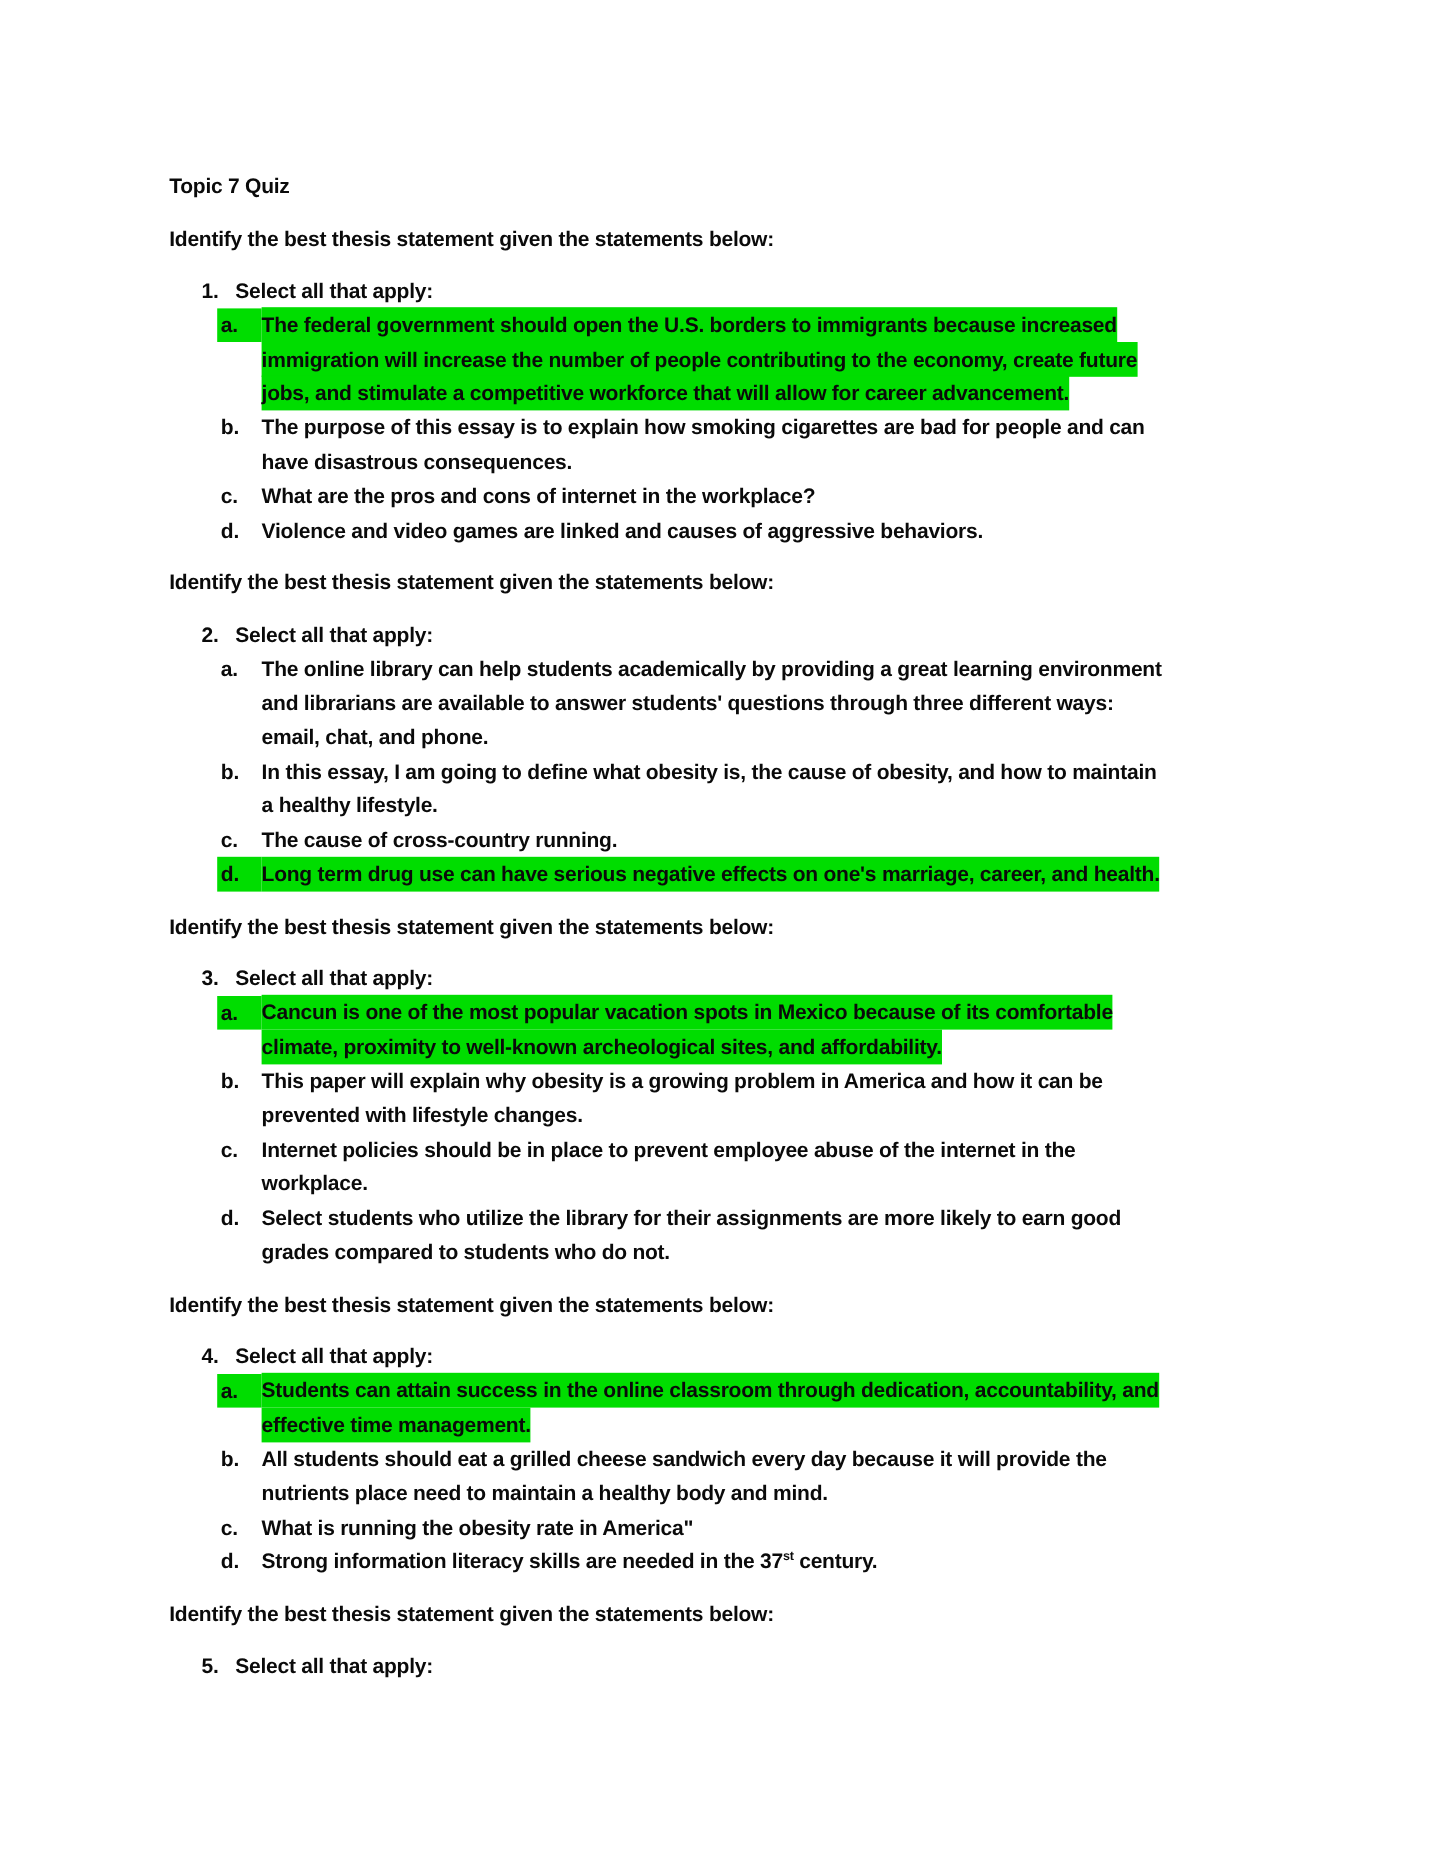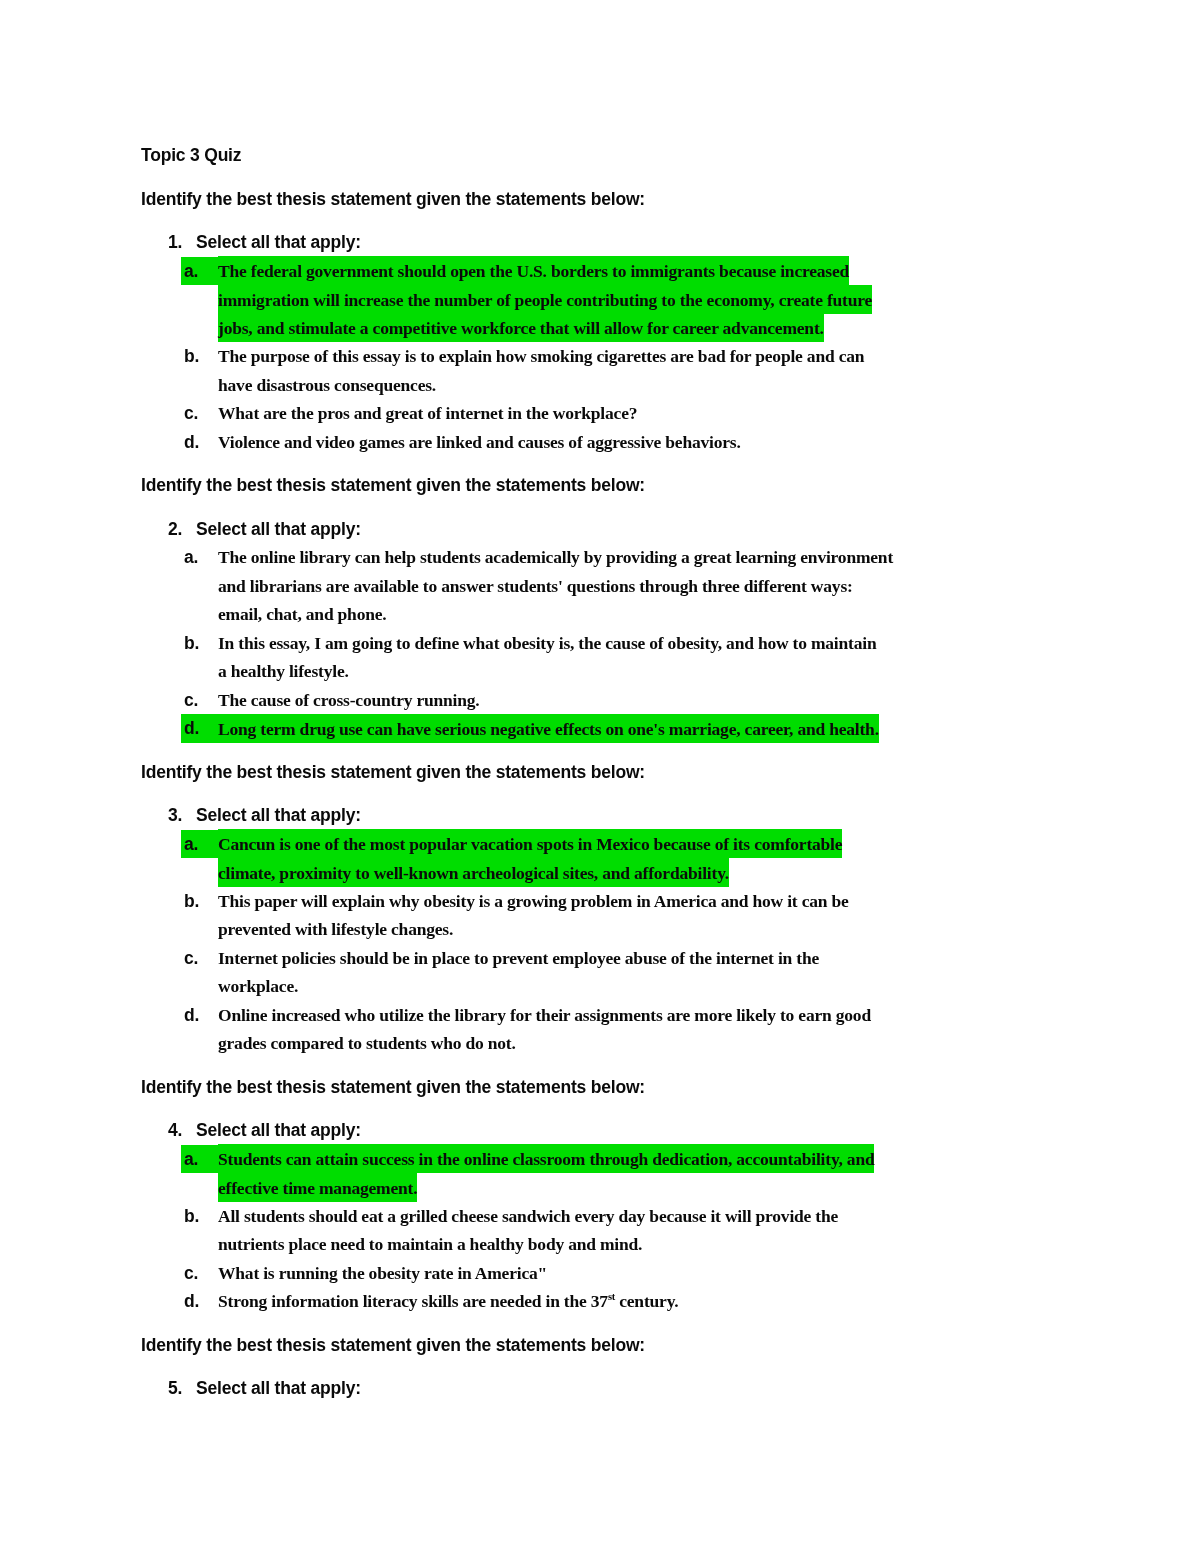--- a/index.html
+++ b/index.html
@@ -13,30 +13,30 @@
     line-height: 28.5px;
     padding: 141px 60px 0 141px;
   }
   .para { margin: 0 0 15px 0; }
   .q-block { margin: 0 0 15px 0; }
   .q-row { display: flex; padding-left: 27px; }
   .q-num { flex: 0 0 28px; }
   .options { list-style: none; margin-left: 40px; }
   .option { display: flex; align-items: flex-start; }
   .opt-marker { flex: 0 0 37px; padding-left: 3px; }
-  .opt-text { flex: 1; min-width: 0; font-family: Liberation Serif, serif; }
+  .opt-text { flex: 1; min-width: 0; }
   .line { white-space: pre-wrap; }
   .option.hl .opt-marker { background: var(--hl, #00dd00); }
   .option.hl .line { background: var(--hl, #00dd00); padding: 4.5px 0; }
   sup { font-size: 0.6em; vertical-align: super; line-height: 0; }
 </style>
 </head>
 <body>
 
-<p class="para">Topic 3 Quiz</p>
+<p class="para">Topic 7 Quiz</p>
 
 <p class="para">Identify the best thesis statement given the statements below:</p>
 
 <div class="q-block">
   <div class="q-row">
     <span class="q-num">1.</span>
     <span>Select all that apply:</span>
   </div>
   <ul class="options">
     <li class="option hl">
@@ -45,21 +45,21 @@
 immigration will increase the number of people contributing to the economy, create future
 jobs, and stimulate a competitive workforce that will allow for career advancement.</span></div>
     </li>
     <li class="option">
       <span class="opt-marker">b.</span>
       <div class="opt-text"><span class="line">The purpose of this essay is to explain how smoking cigarettes are bad for people and can
 have disastrous consequences.</span></div>
     </li>
     <li class="option">
       <span class="opt-marker">c.</span>
-      <div class="opt-text"><span class="line">What are the pros and great of internet in the workplace?</span></div>
+      <div class="opt-text"><span class="line">What are the pros and cons of internet in the workplace?</span></div>
     </li>
     <li class="option">
       <span class="opt-marker">d.</span>
       <div class="opt-text"><span class="line">Violence and video games are linked and causes of aggressive behaviors.</span></div>
     </li>
   </ul>
 </div>
 
 <p class="para">Identify the best thesis statement given the statements below:</p>
 
@@ -109,21 +109,21 @@
       <div class="opt-text"><span class="line">This paper will explain why obesity is a growing problem in America and how it can be
 prevented with lifestyle changes.</span></div>
     </li>
     <li class="option">
       <span class="opt-marker">c.</span>
       <div class="opt-text"><span class="line">Internet policies should be in place to prevent employee abuse of the internet in the
 workplace.</span></div>
     </li>
     <li class="option">
       <span class="opt-marker">d.</span>
-      <div class="opt-text"><span class="line">Online increased who utilize the library for their assignments are more likely to earn good
+      <div class="opt-text"><span class="line">Select students who utilize the library for their assignments are more likely to earn good
 grades compared to students who do not.</span></div>
     </li>
   </ul>
 </div>
 
 <p class="para">Identify the best thesis statement given the statements below:</p>
 
 <div class="q-block">
   <div class="q-row">
     <span class="q-num">4.</span>

